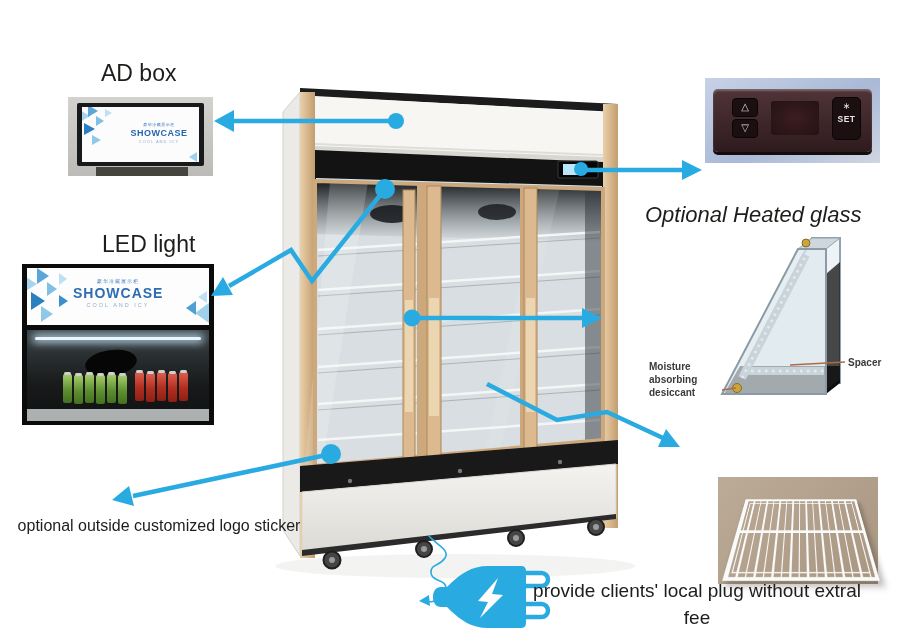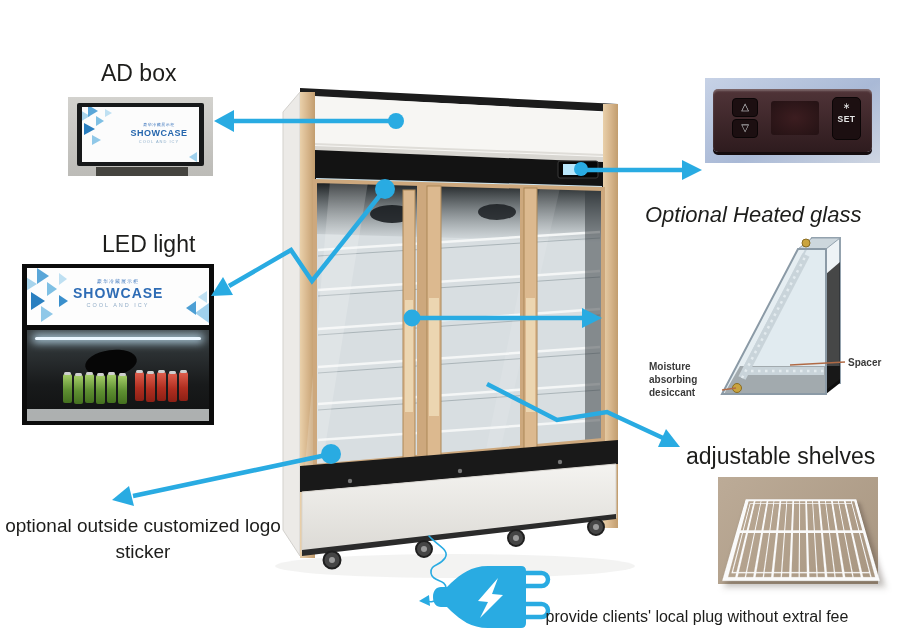--- a/index.html
+++ b/index.html
@@ -296,19 +296,18 @@
       <rect x="517" y="573" width="31" height="13" rx="6.5" fill="#ffffff" stroke="#29ABE2" stroke-width="4.5"></rect>
       <rect x="517" y="604" width="31" height="13" rx="6.5" fill="#ffffff" stroke="#29ABE2" stroke-width="4.5"></rect>
       <path d="M 521,566 L 488,566 C 471,566 461,574 451,583 L 447,587 L 441,587 C 436,587 433,591 433,597 C 433,603 436,607 441,607 L 447,607 L 451,611 C 461,620 471,628 488,628 L 521,628 Q 526,628 526,623 L 526,571 Q 526,566 521,566 Z" fill="#29ABE2"></path>
       <path d="M 498,578 L 478,601 L 488,602 L 480,618 L 503,595 L 492,594 Z" fill="#ffffff"></path>
     </g>
   </svg>
 
   <div class="lbl" style="left:101px;top:60px;">AD box</div>
   <div class="lbl" style="left:60px;top:231px;margin-left:42px;">LED light</div>
   <div class="lbl" style="left:645px;top:202px;font-size:22px;font-style:italic;">Optional Heated glass</div>
-  <div class="lbl" style="left:686px;top:443px;">adjustable shelves</div>
-  <div class="lbl-wrap" style="left:0;top:513px;width:286px;font-size:19px;line-height:26px;">optional outside customized logo sticker</div>
-  <div class="lbl-wrap" style="left:522px;top:603px;width:350px;font-size:16px;line-height:27px;">provide clients' local plug without extral fee</div>
+  <div class="lbl-wrap" style="left:16px;top:513px;width:286px;font-size:16px;line-height:26px;">optional outside customized logo sticker</div>
+  <div class="lbl-wrap" style="left:522px;top:577px;width:350px;font-size:19px;line-height:27px;">provide clients' local plug without extral fee</div>
   <div class="lbl-small" style="left:649px;top:360px;width:74px;font-weight:bold;">Moisture absorbing desiccant</div>
   <div class="lbl-small" style="left:848px;top:356px;font-weight:bold;">Spacer</div>
 
 </div>
 
 </body></html>

